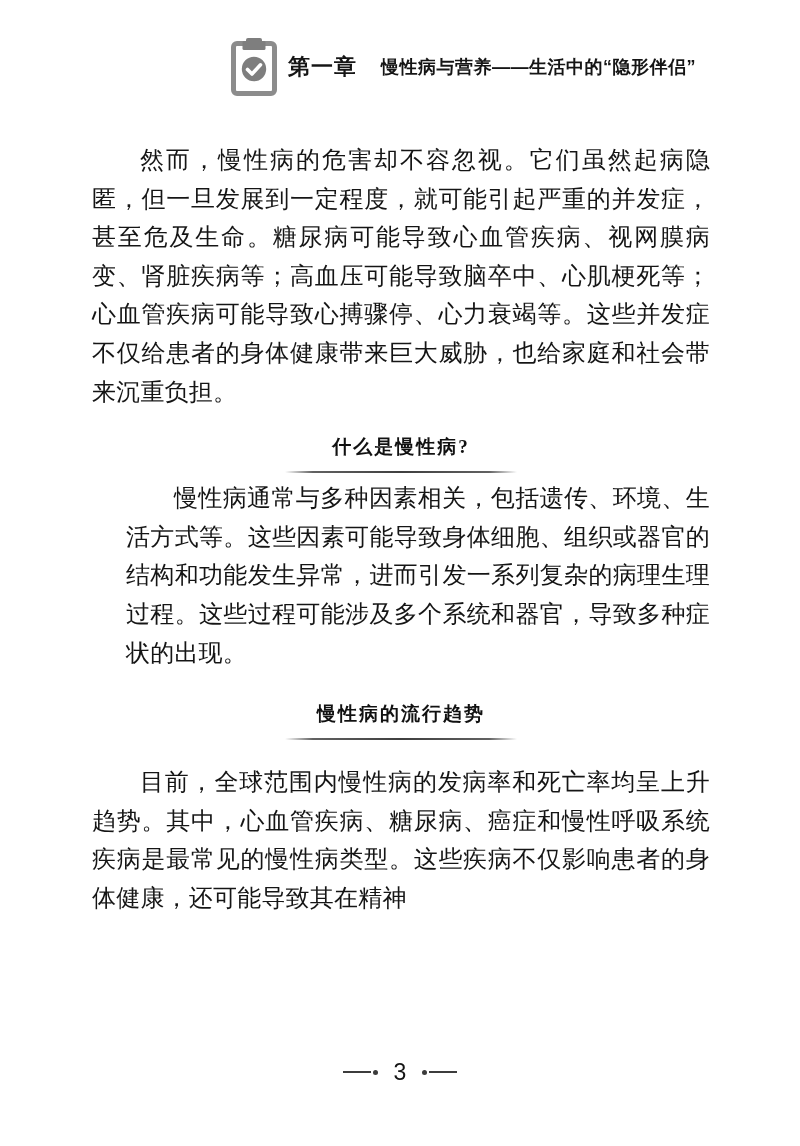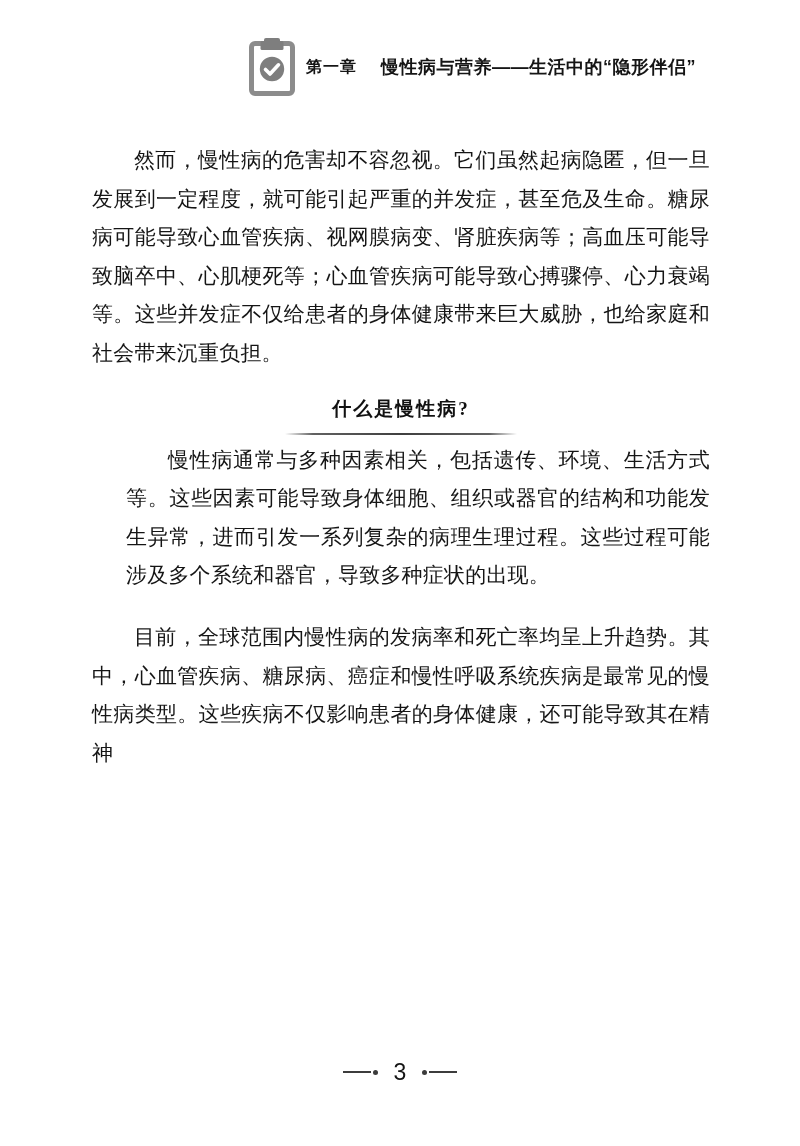--- a/index.html
+++ b/index.html
@@ -25,42 +25,42 @@
     display: flex;
     align-items: center;
   }
   .clipboard-icon {
     display: block;
     margin-right: 11px;
     line-height: 0;
   }
   .chapter-label {
     font-weight: bold;
-    font-size: 16px;
+    font-size: 22px;
     letter-spacing: 1px;
     margin-right: 24px;
     white-space: nowrap;
   }
   .chapter-title {
     font-weight: bold;
     font-size: 18px;
     letter-spacing: 0.5px;
     white-space: nowrap;
   }
 
   
   .content {
     position: absolute;
     left: 92px;
     top: 0;
     width: 618px;
   }
   .para {
     margin: 0;
-    font-size: 21px;
+    font-size: 24px;
     line-height: 38.6px;
     text-align: justify;
     text-indent: 2em;
     color: #151515;
     letter-spacing: 0.2px;
   }
   .para-1 { margin-top: 141px; }
   .para-2 { margin-top: 23px; }
   .para-3 { margin-top: 6px; margin-left: 34px; }
   .para-4 { margin-top: 23px; }
@@ -144,20 +144,24 @@
     <p class="para para-1">然而，慢性病的危害却不容忽视。它们虽然起病隐匿，但一旦发展到一定程度，就可能引起严重的并发症，甚至危及生命。糖尿病可能导致心血管疾病、视网膜病变、肾脏疾病等；高血压可能导致脑卒中、心肌梗死等；心血管疾病可能导致心搏骤停、心力衰竭等。这些并发症不仅给患者的身体健康带来巨大威胁，也给家庭和社会带来沉重负担。</p>
 
     <h2 class="section-heading heading-1">
       <span>什么是慢性病?</span>
       <span class="heading-underline"></span>
     </h2>
 
 
     <p class="para para-3">慢性病通常与多种因素相关，包括遗传、环境、生活方式等。这些因素可能导致身体细胞、组织或器官的结构和功能发生异常，进而引发一系列复杂的病理生理过程。这些过程可能涉及多个系统和器官，导致多种症状的出现。</p>
 
+    <h2 class="section-heading heading-2">
+      <span>慢性病的流行趋势</span>
+      <span class="heading-underline"></span>
+    </h2>
 
     <p class="para para-4">目前，全球范围内慢性病的发病率和死亡率均呈上升趋势。其中，心血管疾病、糖尿病、癌症和慢性呼吸系统疾病是最常见的慢性病类型。这些疾病不仅影响患者的身体健康，还可能导致其在精神</p>
 
   </main>
 
   <footer class="page-footer">
     <span class="footer-line"></span>
     <span class="footer-dot left"></span>
     <span class="page-number">3</span>
     <span class="footer-dot right"></span>

